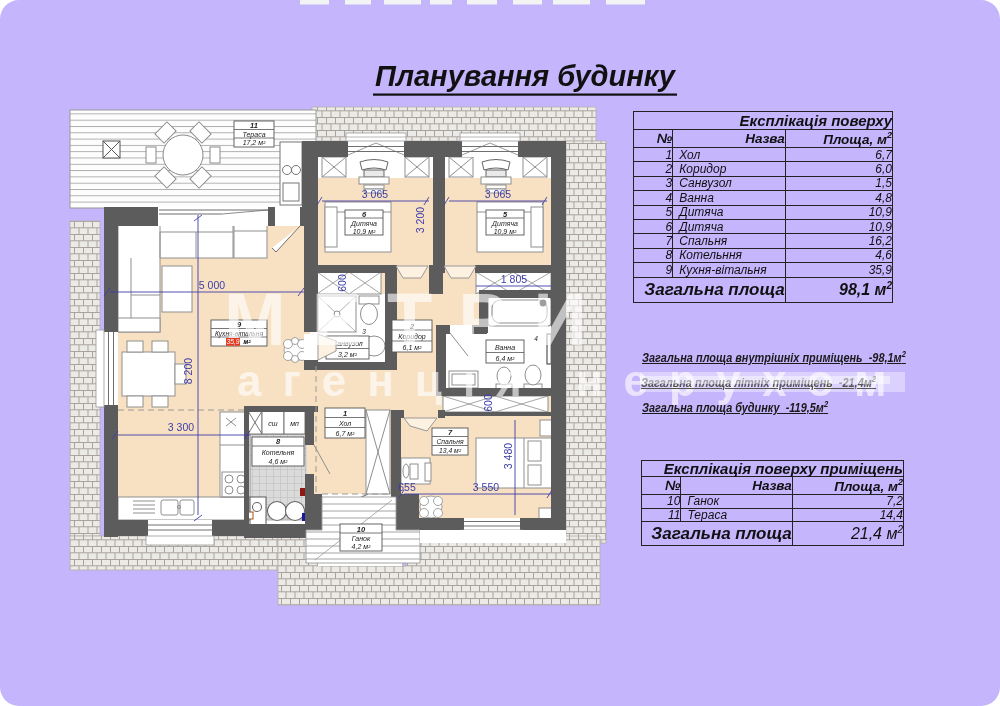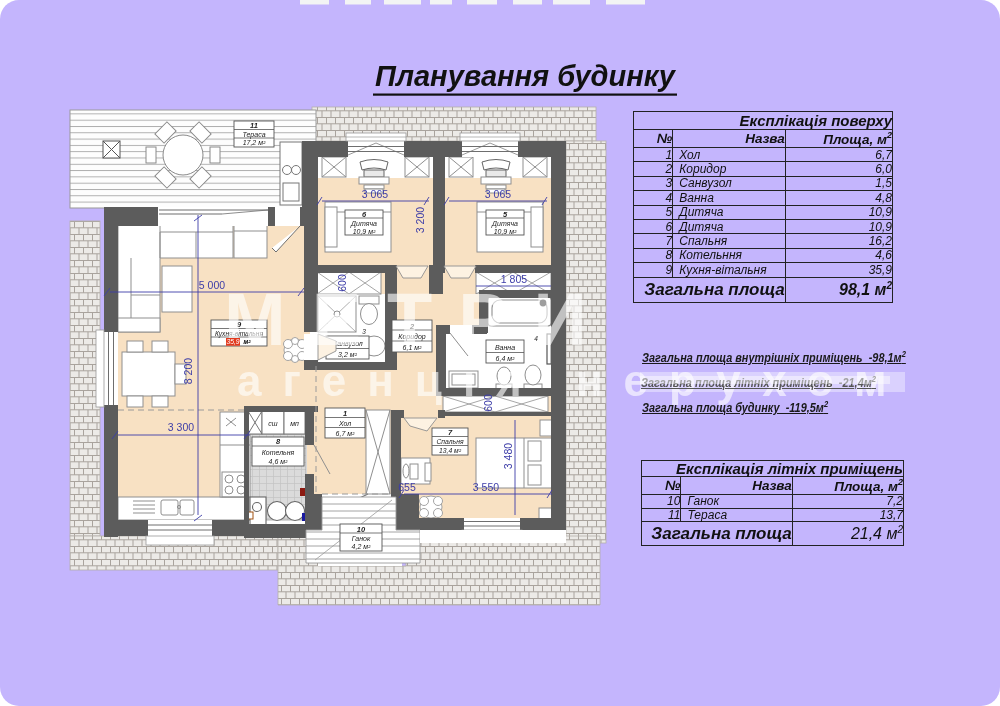--- a/index.html
+++ b/index.html
@@ -676,36 +676,36 @@
 <div class="sum" style="left:642px;top:349px;font-size:13px;transform:scaleX(0.84);transform-origin:left center;">Загальна площа внутрішніх приміщень&nbsp; -98,1м<sup style="font-size:9px;">2</sup></div>
 
 <div class="sum" style="left:641px;top:374px;font-size:13px;transform:scaleX(0.84);transform-origin:left center;color:#555;">Загальна площа літніх приміщень&nbsp; -21,4м<sup style="font-size:9px;">2</sup></div>
 <div style="position:absolute;left:640px;top:376px;width:250px;height:8px;background:rgba(255,255,255,0.45);"></div>
 
 <div class="sum" style="left:642px;top:399px;font-size:13px;transform:scaleX(0.84);transform-origin:left center;">Загальна площа будинку&nbsp; -119,5м<sup style="font-size:9px;">2</sup></div>
 
 <table class="tbl" style="left:641px;top:460px;width:263px;">
 <tbody>
         <tr>
-          <td colspan="3" style="height:12.5px;font-weight:bold;font-size:15px;">Експлікація літніх приміщень</td>
+          <td colspan="3" style="height:12.5px;font-weight:bold;font-size:15px;">Експлікація поверху приміщень</td>
         </tr>
 <tr>
  <td style="width:39px;height:17px;font-weight:bold;font-size:13.5px;">№</td>
  <td style="width:112px;font-weight:bold;font-size:13.5px;">Назва</td>
  <td style="width:112px;font-weight:bold;font-size:13.5px;">Площа, м<sup style="font-size:9px;">2</sup></td>
 </tr>
 <tr>
           <td style="height:12.6px;font-size:12px;">10</td>
           <td style="text-align:left;padding-left:6px;font-size:12px;">Ганок</td>
           <td style="font-size:12px;">7,2</td>
         </tr>
 <tr>
           <td style="height:12.6px;font-size:12px;">11</td>
           <td style="text-align:left;padding-left:6px;font-size:12px;">Тераса</td>
-          <td style="font-size:12px;">13,7</td>
+          <td style="font-size:12px;">14,4</td>
         </tr>
 <tr>
           <td colspan="2" style="height:23px;font-weight:bold;font-size:17px;">Загальна площа</td>
 <td style="font-weight:normal;font-size:16px;">21,4 м<sup style="font-size:10px;">2</sup></td>
         </tr>
 </tbody>
     </table>
 </div>
 
 </body></html>

